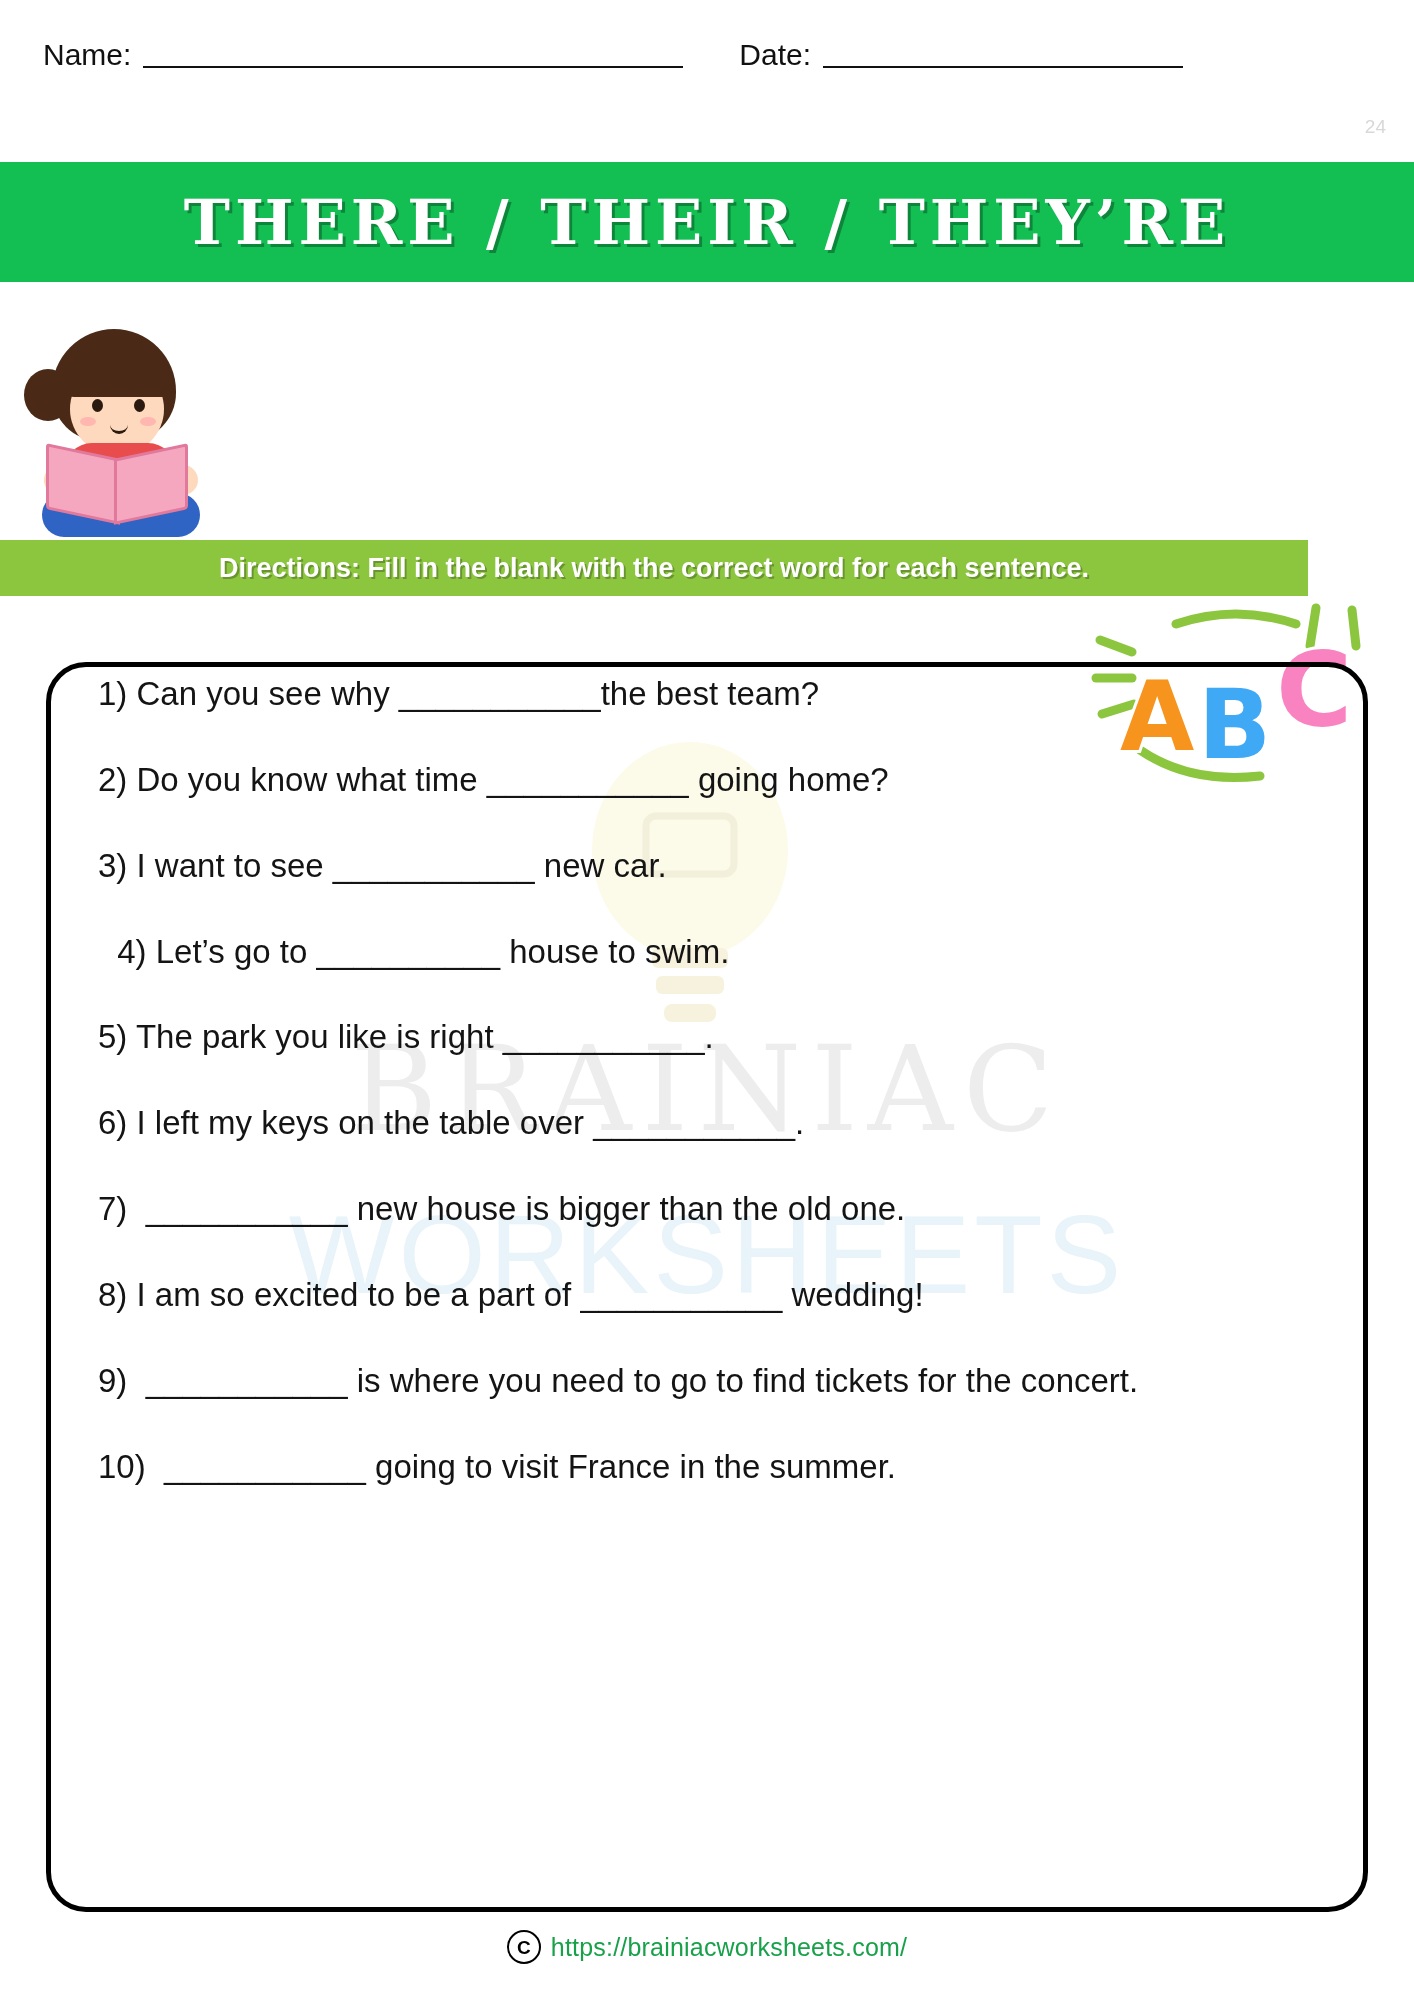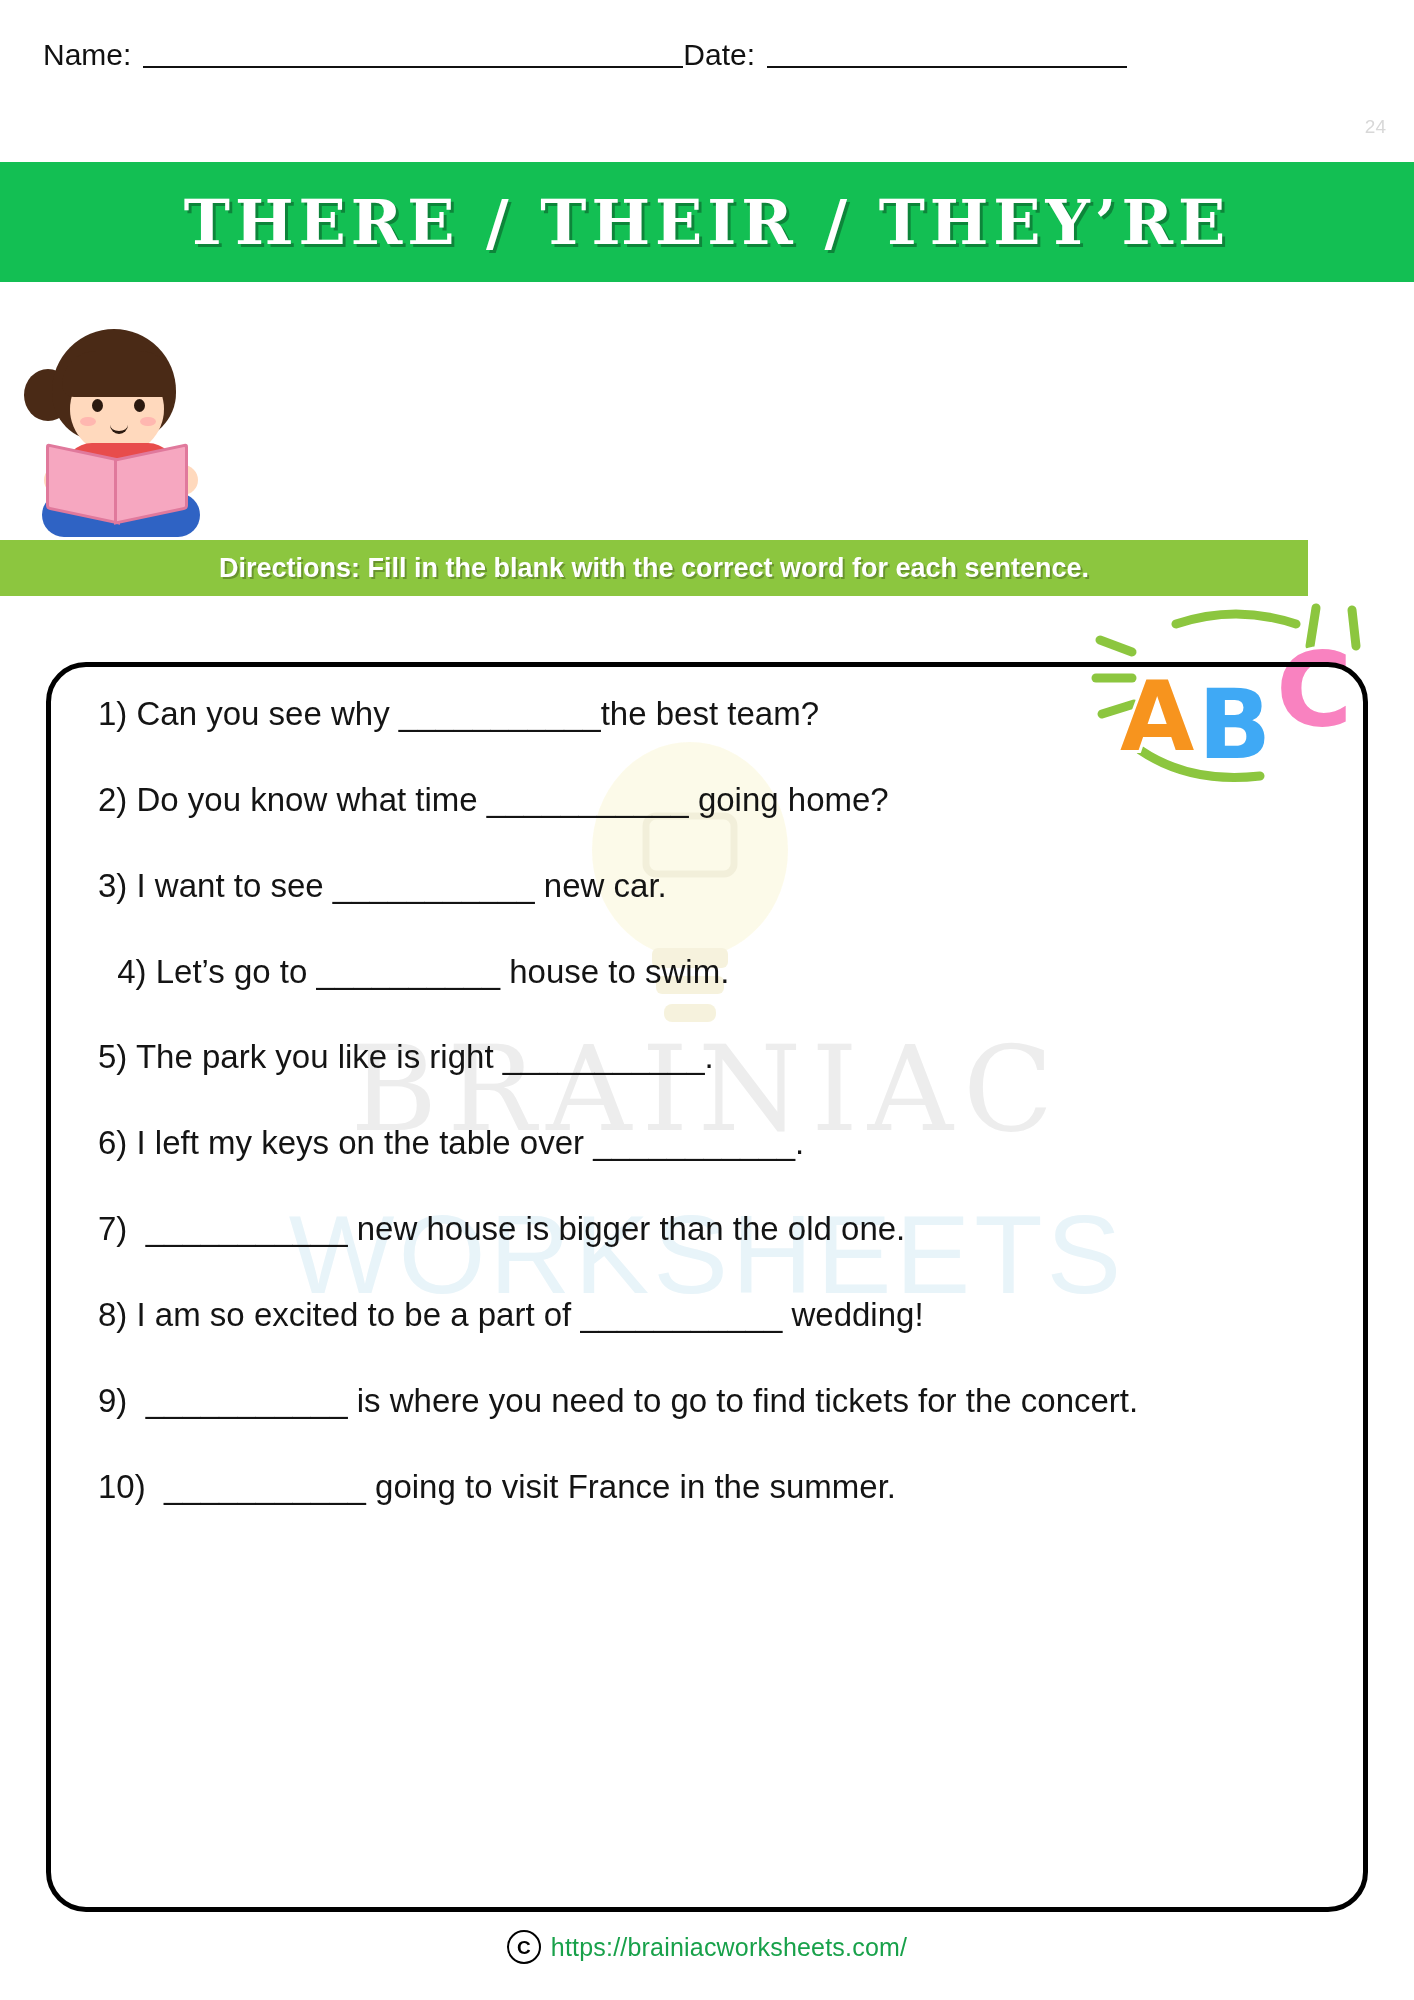--- a/index.html
+++ b/index.html
@@ -31,21 +31,21 @@
     white-space: nowrap;
   }
   .name-label { margin-left: 43px; }
   .name-line {
     display: inline-block;
     width: 540px;
     border-bottom: 2px solid #111;
     height: 28px;
     margin-left: 12px;
   }
-  .date-label { }
+  .date-label { margin-left: 56px; }
   .date-line {
     display: inline-block;
     width: 360px;
     border-bottom: 2px solid #111;
     height: 28px;
     margin-left: 12px;
   }
   .page-num {
     position: absolute;
     right: 28px;
@@ -221,21 +221,21 @@
     height: 1250px;
     border: 5px solid #000;
     border-radius: 40px;
     box-sizing: border-box;
     background: transparent;
     z-index: 2;
   }
   .qlist {
     position: absolute;
     left: 46px;
-    top: 690px;
+    top: 670px;
     width: 1264px;
     z-index: 3;
     box-sizing: border-box;
     padding: 0 52px;
   }
   .q {
     font-size: 33px;
     color: #141414;
     line-height: 1.45;
     margin: 0 0 38px 0;

